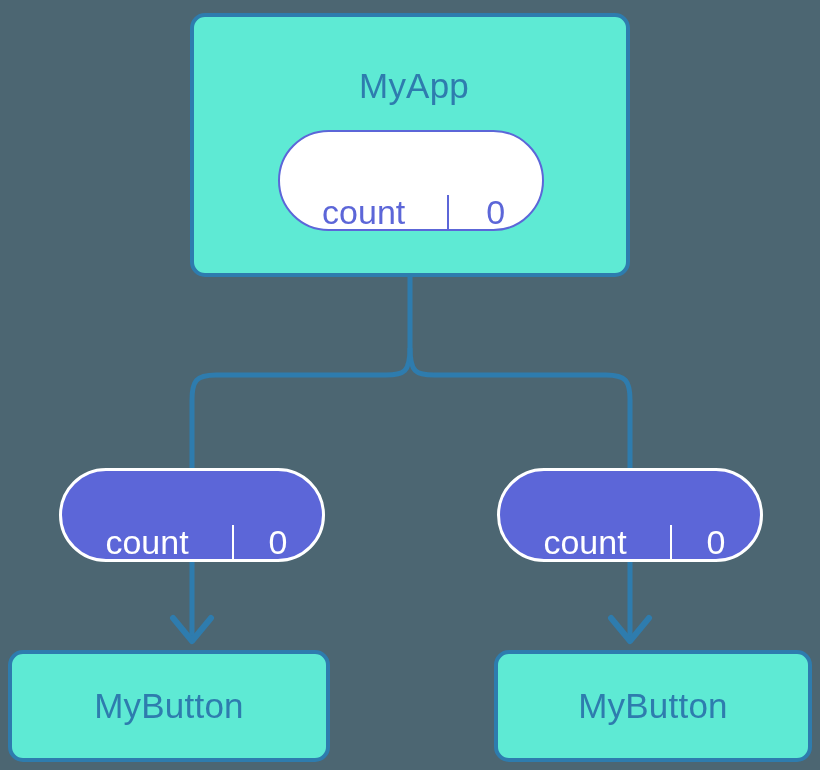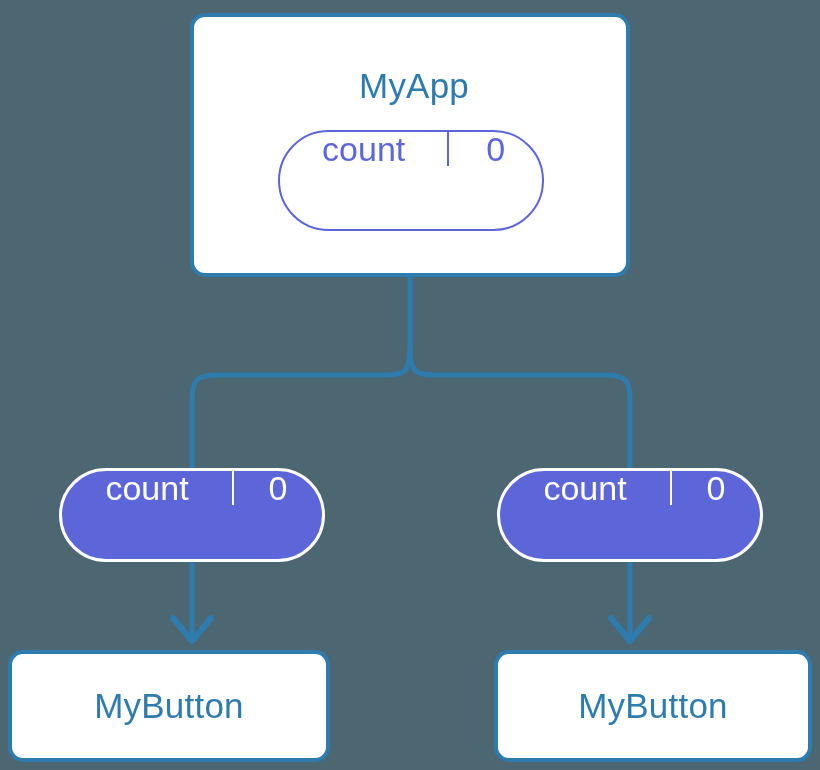--- a/index.html
+++ b/index.html
@@ -22,21 +22,21 @@
     position: absolute;
     left: 0;
     top: 0;
     width: 820px;
     height: 770px;
   }
 
   
   .comp-box {
     position: absolute;
-    background: #ffffff;
+    background: #5eead4;
     border: 4px solid #2e7cae;
     border-radius: 15px;
     box-sizing: border-box;
   }
   .comp-title {
     color: #2e7cae;
     font-size: 35px;
     font-weight: 400;
     letter-spacing: 0.2px;
     white-space: nowrap;
@@ -72,21 +72,21 @@
     height: 112px;
     display: flex;
     align-items: center;
     justify-content: center;
   }
 
   
   .pill {
     position: absolute;
     display: flex;
-    align-items: flex-start;
+    align-items: flex-end;
     box-sizing: border-box;
     border-radius: 999px;
     overflow: hidden;
   }
   .pill .pill-key,
   .pill .pill-val {
     display: flex;
     align-items: center;
     justify-content: center;
     font-size: 34px;

